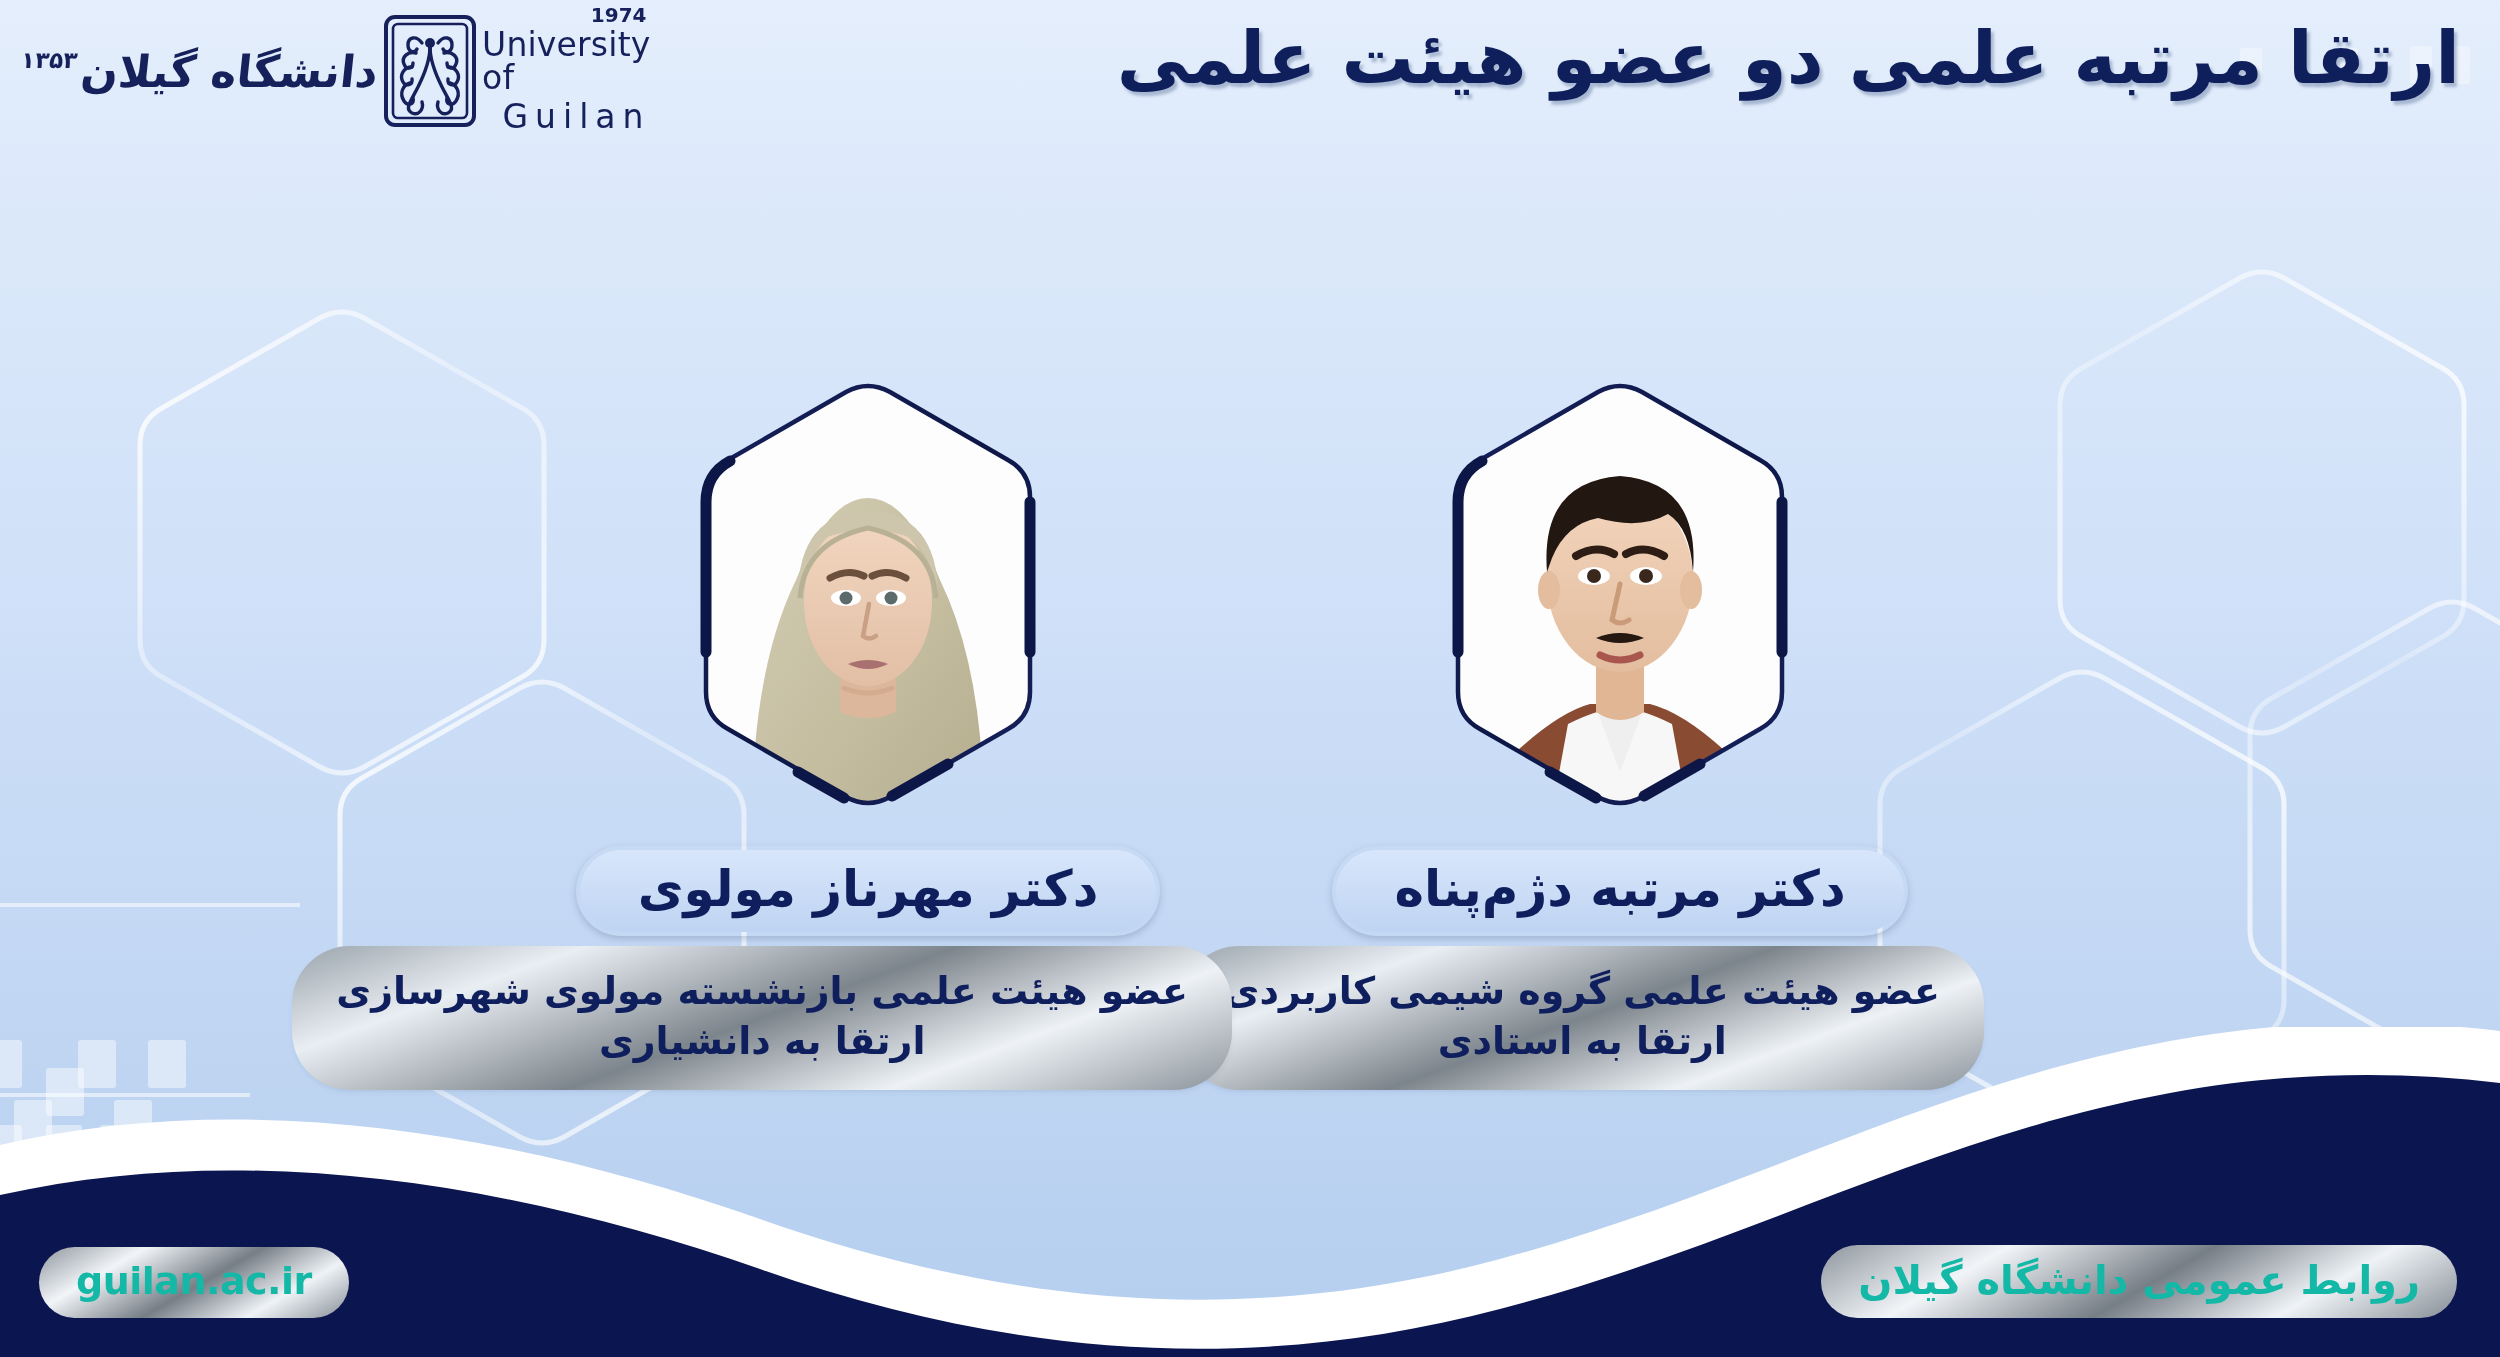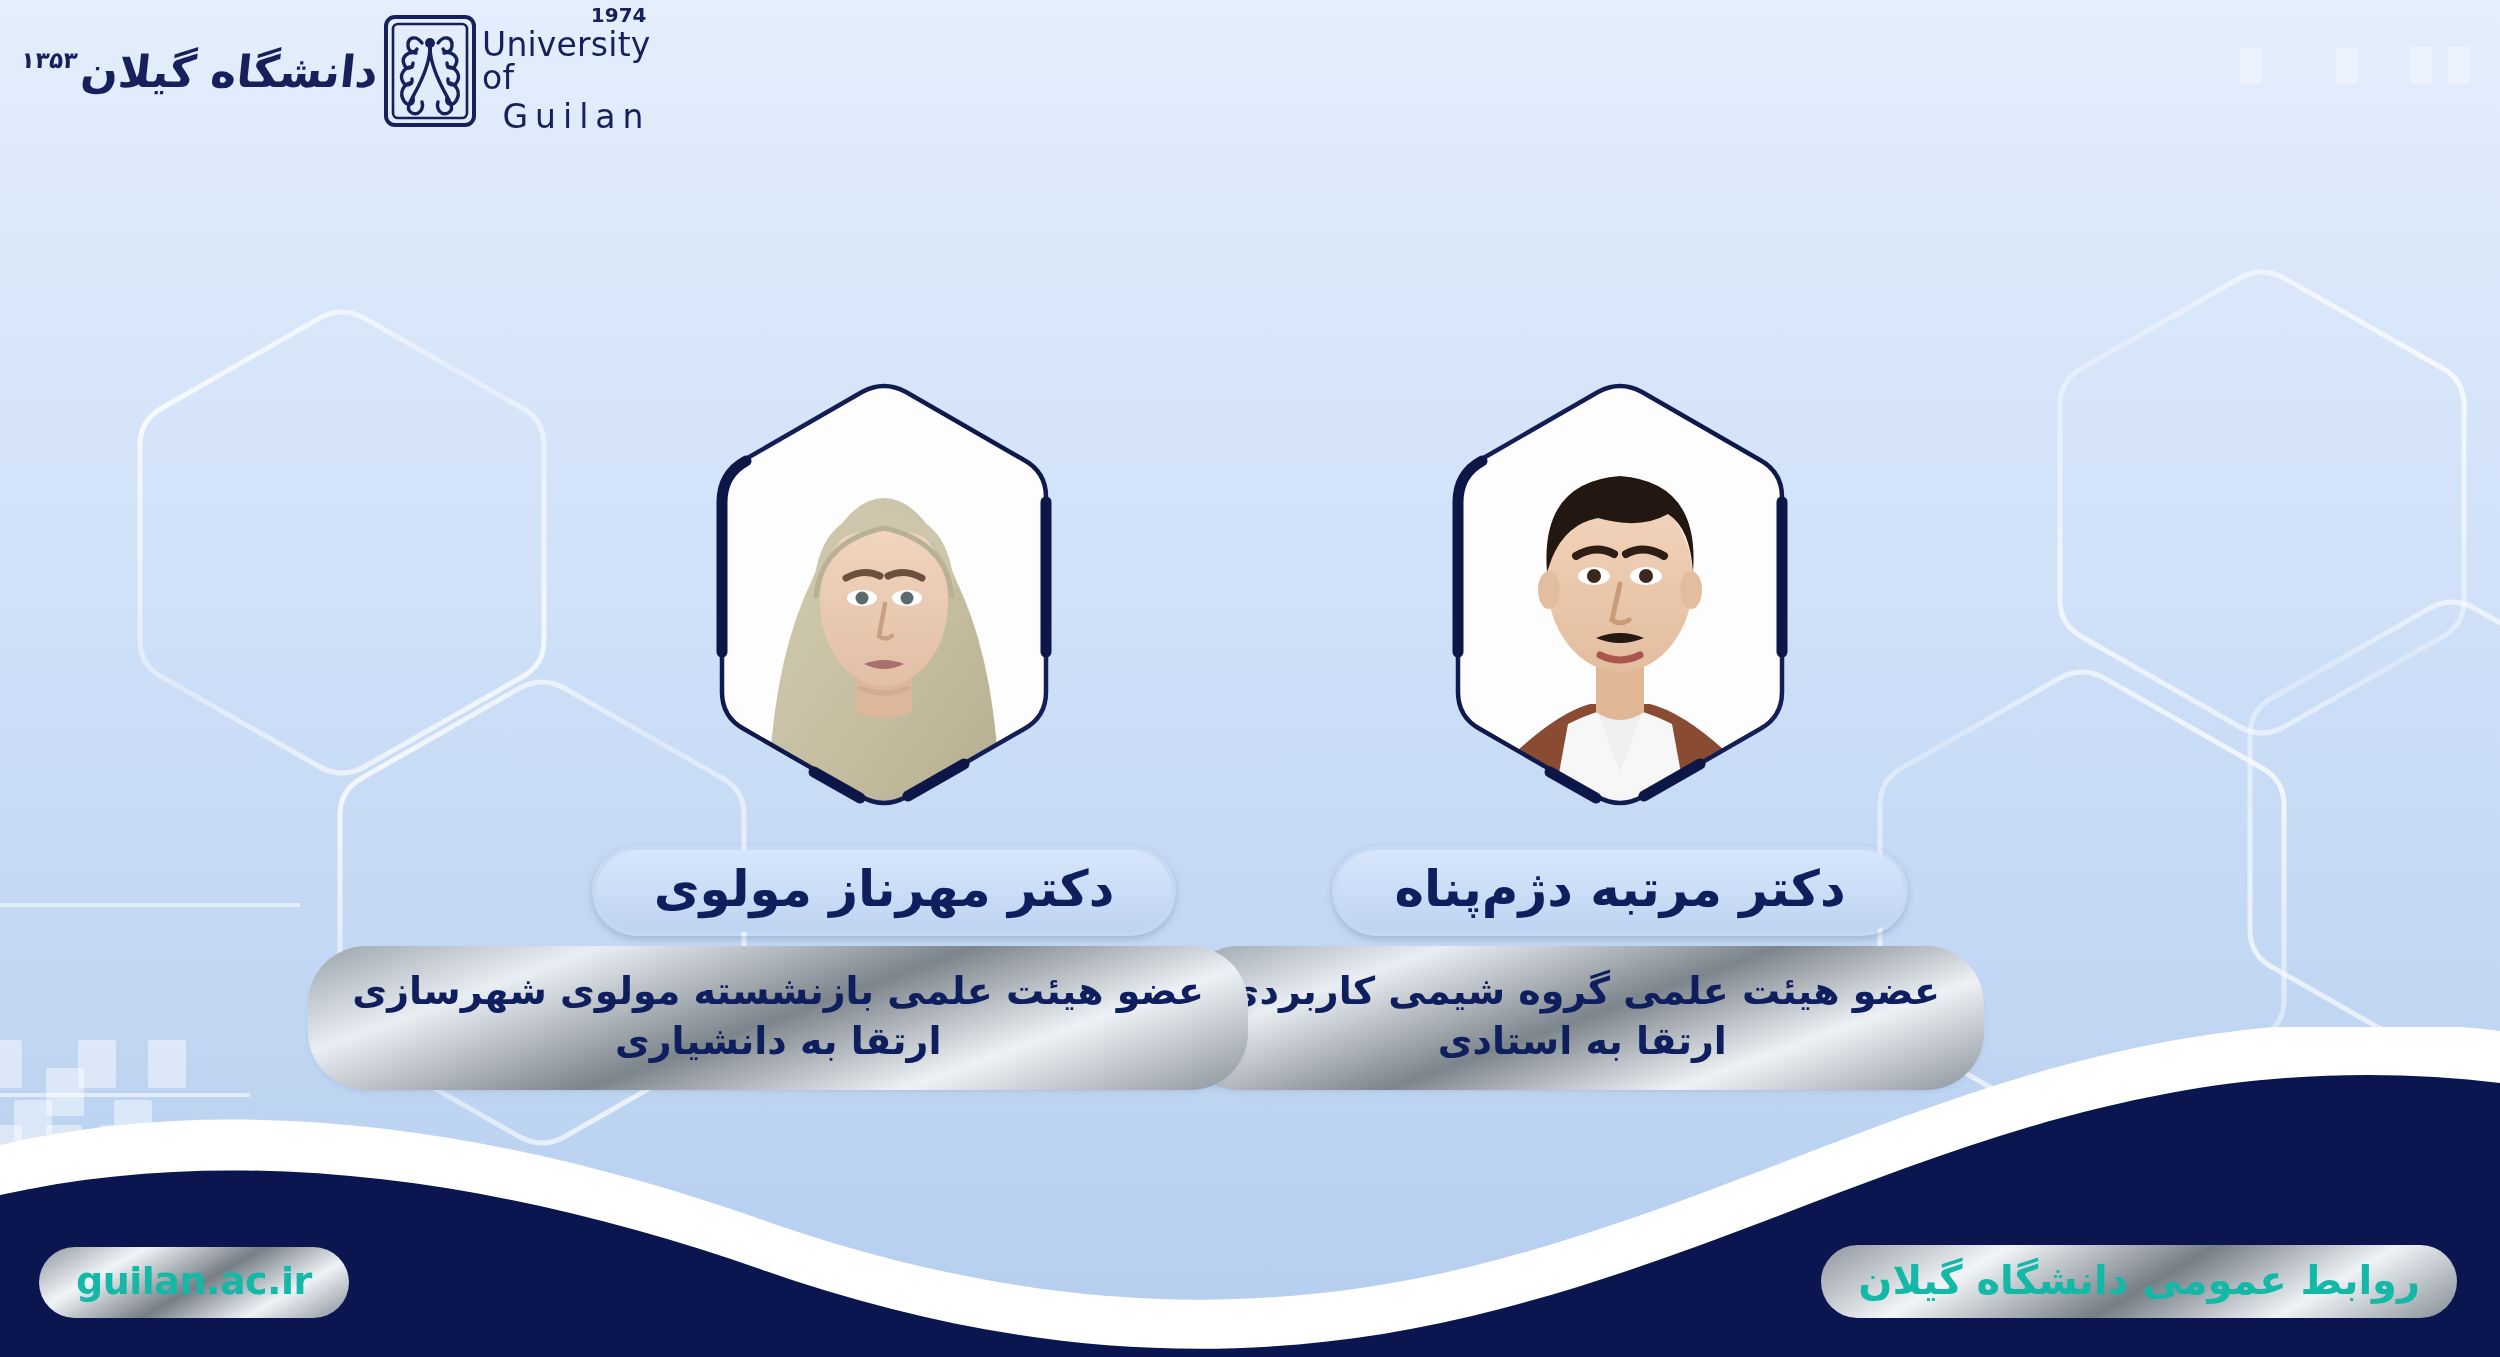--- a/index.html
+++ b/index.html
@@ -56,21 +56,21 @@
   .subhead{
     margin-top:12px;color:#0e1f5b;font-size:44px;font-weight:700;line-height:1.15;
     letter-spacing:-.5px;white-space:nowrap;
     text-shadow:2px 3px 3px rgba(255,255,255,.85);
   }
 
   
   .people{position:absolute;left:0;top:352px;width:2500px;height:760px;}
   .person{position:absolute;width:720px;text-align:center;}
   .person.right{right:520px;}
-  .person.left{left:524px;}
+  .person.left{left:508px;}
 
   .hexwrap{position:relative;width:440px;height:470px;margin:0 auto;}
   .hexwrap svg{position:absolute;inset:0;}
 
   .badge-name{
     display:inline-block;margin-top:24px;
     padding:14px 58px 18px;border-radius:46px;
     background:linear-gradient(180deg,#d7e6fb 0%,#cadcf6 55%,#bed4f2 100%);
     border:4px solid transparent;
     background-clip:padding-box;
@@ -211,20 +211,21 @@
     </svg>
 
     <div class="logo-en">
       <span class="logo-year-en">1974</span>
       <span class="logo-en-1">University of</span>
       <span class="logo-en-2">Guilan</span>
     </div>
   </div>
 
   <div class="headline-wrap">
+    <div class="headline">ارتقا مرتبه علمی دو عضو هیئت علمی</div>
   </div>
 
   <div class="people">
 
     <div class="person right">
       <div class="hexwrap">
         <svg viewBox="0 0 440 470">
           <defs>
             <clipPath id="hexclipA">
               <path d="M58 340 L58 145 Q58 120 80 108 L198 40 Q220 28 242 40 L360 108 Q382 120 382 145 L382 340 Q382 365 360 377 L242 445 Q220 457 198 445 L80 377 Q58 365 58 340 Z"></path>

